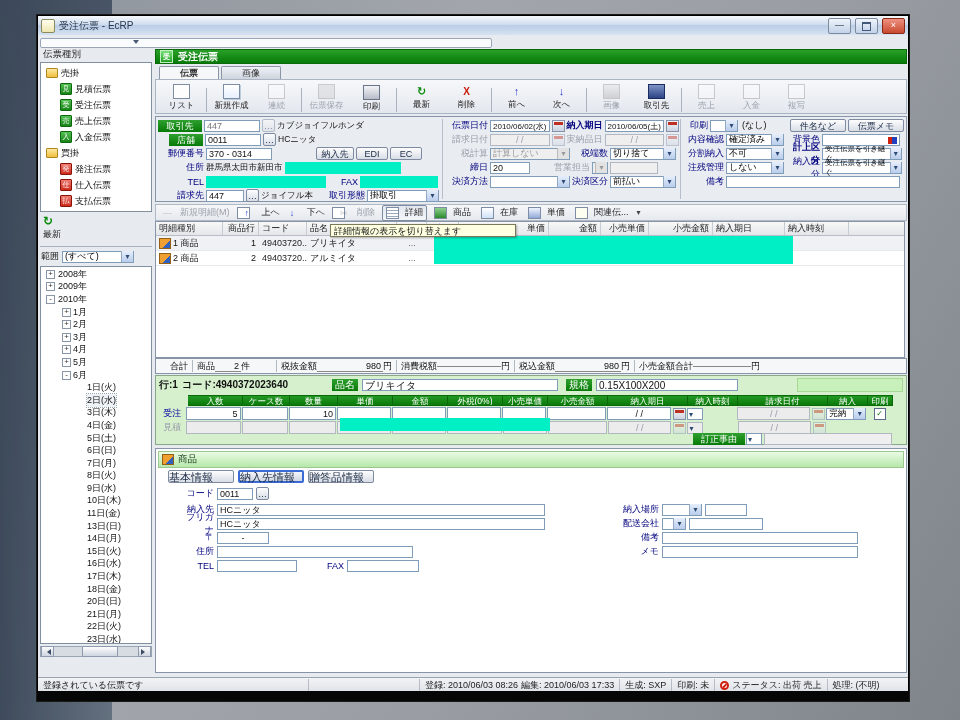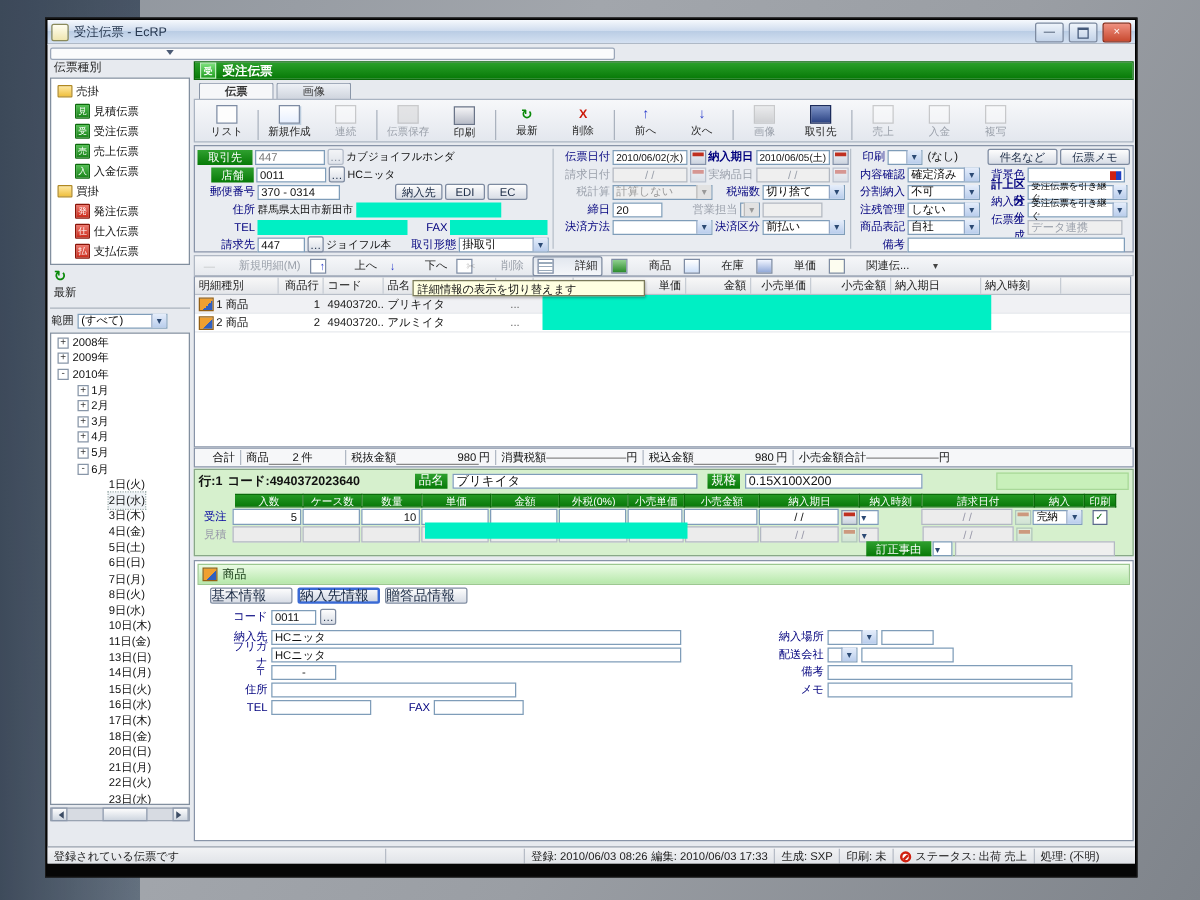--- a/index.html
+++ b/index.html
@@ -89,21 +89,21 @@
   .btn.mini{width:13px}
   .cal{width:13px;height:12px;background:linear-gradient(#f2f4f8,#cdd4e0);border:1px solid #8492aa;position:relative;box-sizing:border-box;flex:0 0 auto}
   .cal::before{content:"";position:absolute;left:1px;right:1px;top:1px;height:3px;background:#c03020}
   .cal.dis{opacity:.45}
   .redact{background:#00efc4;height:12px}
   .swatch{position:relative}
   .swatch::after{content:"";position:absolute;right:2px;top:2px;width:9px;height:7px;background:linear-gradient(90deg,#d02010 50%,#2040c0 50%)}
   
   .dtoolbar{position:absolute;left:117px;top:169px;width:752px;height:17px;background:linear-gradient(#f6f7f9,#e6e9ee);border:1px solid #b0b8c4;
       display:flex;align-items:center;gap:4px;padding-left:4px;box-sizing:border-box}
-  .ditem{display:flex;align-items:center;gap:17px;height:14px;padding:0 3px;font-size:9px;color:#222;border-radius:2px}
+  .ditem{display:flex;align-items:center;gap:6px;height:14px;padding:0 3px;font-size:9px;color:#222;border-radius:2px}
   .ditem.disabled{color:#9aa0aa}.ditem.disabled .dic{opacity:.4;filter:grayscale(1)}
   .ditem.pressed{border:1px solid #7d8aa0;background:linear-gradient(#e2e7ef,#f4f6f9)}
   .ditem.sep{width:1px;height:12px;background:#aab2be;padding:0}
   .ditem.caret::after{content:"▾";font-size:8px;color:#444;margin-left:2px}
   .dic{width:11px;height:10px;flex:0 0 auto;border:1px solid #7e8ca4;background:#fff}
   .dic.i-minus{border:none;background:none}.dic.i-minus::before{content:"—";color:#888;font-size:9px;line-height:10px}
   .dic.i-up2{border:none;background:none}.dic.i-up2::before{content:"↑";color:#2a3ccc;font-weight:bold}
   .dic.i-down2{border:none;background:none}.dic.i-down2::before{content:"↓";color:#2a3ccc;font-weight:bold}
   .dic.i-del2{border:none;background:none}.dic.i-del2::before{content:"✂";color:#666}
   .dic.i-detail{background:repeating-linear-gradient(#fff 0 2px,#9ab 2px 3px)}
@@ -639,26 +639,20 @@
           <span class="lb" style="width:34px;font-weight:bold">計上区分</span>
           <span class="dd" style="width:80px;font-size:7.5px">受注伝票を引き継ぐ</span>
         </div>
         <div class="r">
           <span class="lb" style="width:42px">注残管理</span>
           <span class="dd" style="width:58px">しない</span>
           <span class="lb" style="width:34px;font-weight:normal">納入区分</span>
           <span class="dd" style="width:80px;font-size:7.5px">受注伝票を引き継ぐ</span>
         </div>
         <div class="r">
-          <span class="lb" style="width:42px">商品表記</span>
-          <span class="dd" style="width:58px">自社</span>
-          <span class="lb" style="width:34px">伝票生成</span>
-          <span class="bx dis" style="width:76px">データ連携</span>
-        </div>
-        <div class="r">
           <span class="lb" style="width:42px">備考</span>
           <span class="bx" style="width:174px"></span>
         </div>
       </div>
     </div>
 
     <div class="dtoolbar">
 
         <div class="ditem disabled">
           <span class="dic i-minus"></span>

